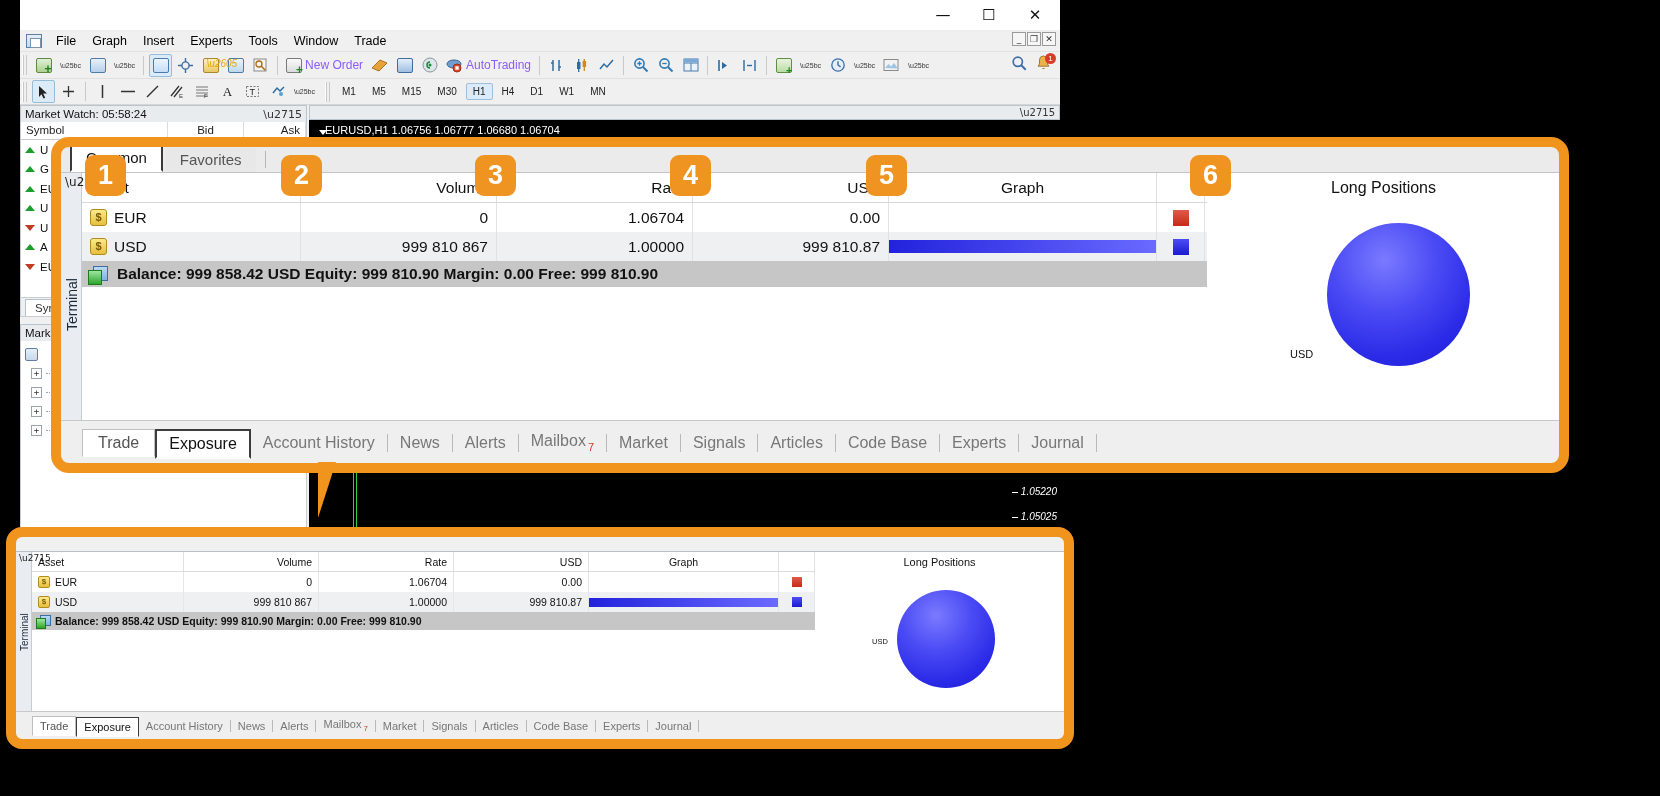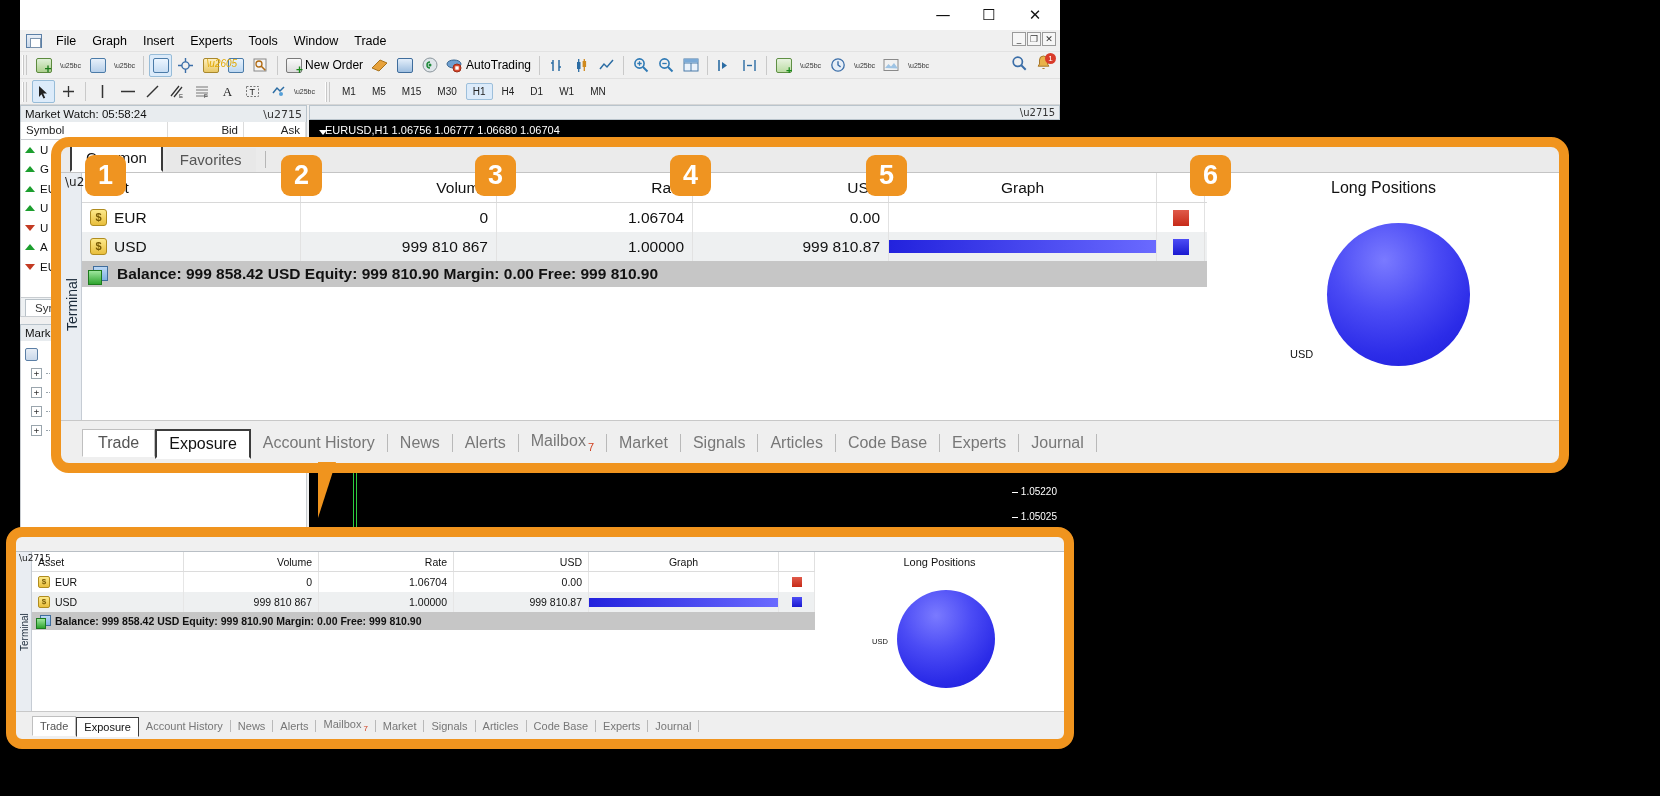--- a/index.html
+++ b/index.html
@@ -52,21 +52,21 @@
   }
   .grip { width: 7px; height: 20px; margin-right: 2px;
     background: repeating-linear-gradient(90deg,#c8c8c8 0 1px, transparent 1px 3px);
     border-left:1px solid #fff;}
   .tbtn {
     height: 23px; min-width: 23px; display: flex; align-items: center; justify-content: center;
     margin: 0 1px; padding: 0 2px; border: 1px solid transparent; border-radius: 2px;
   }
   .tbtn.pressed { background:#dcebfa; border-color:#97bcd8; }
   .tsep { width: 1px; height: 19px; background: #c9c9c9; margin: 0 4px; }
-  .tlabel { font-size: 12px; color: #000000; margin-left: 3px; white-space: nowrap; }
+  .tlabel { font-size: 12px; color: #8b5cf6; margin-left: 3px; white-space: nowrap; }
   .icon-sq { width: 16px; height: 15px; border-radius:2px; }
 
   .toolbar2 {
     height: 26px; background: #f0f0f0; display: flex; align-items: center;
     padding-left: 2px; border-bottom: 1px solid #d6d6d6;
   }
   .tf {
     font-size: 10px; color: #222; padding: 2px 6px; margin: 0 1px; border-radius: 2px;
     border:1px solid transparent;
   }
@@ -79,21 +79,21 @@
   .panel-head {
     height: 17px; background: #e8ecef; border:1px solid #b9c4cc; border-bottom:none;
     display:flex; align-items:center; justify-content:space-between;
     font-size: 11.5px; color:#111; padding: 0 4px;
   }
   .panel-x { font-size: 11px; color:#333; font-family:"DejaVu Sans",sans-serif; }
 
   .mw-cols { display:flex; height:18px; background:#fff; border:1px solid #c9cdd1; border-top:none; }
   .mw-col { font-size:11.5px; color:#222; padding:2px 5px; border-right:1px solid #dcdcdc;}
   .mw-col.sym{ flex: 1 1 auto; }
-  .mw-col.bid{ width:76px; text-align:right;}
+  .mw-col.bid{ width:76px; text-align:center;}
   .mw-col.ask{ width:62px; text-align:right;}
 
   .mw-body { background:#fff; border:1px solid #c9cdd1; border-top:none; flex:0 0 auto; height:158px; position:relative;}
   .mw-row { display:flex; align-items:center; height:19.5px; font-size:11.5px; color:#111; padding-left:4px; }
   .arrow-up, .arrow-dn { width:0;height:0;margin-right:5px;}
   .arrow-up { border-left:5px solid transparent;border-right:5px solid transparent;border-bottom:6px solid #1c9e2e;}
   .arrow-dn { border-left:5px solid transparent;border-right:5px solid transparent;border-top:6px solid #c33a22;}
 
   .mw-tabs { height:19px; background:#eef1f3; border:1px solid #c9cdd1; border-top:none; display:flex; align-items:flex-end; }
   .mw-tab { font-size:11.5px; color:#333; padding:2px 9px; border:1px solid #b8c1c8; background:#fff; border-bottom:none; margin-left:4px;}
@@ -107,21 +107,21 @@
 
   
   .chart-col { flex:1 1 auto; position:relative; background:#f0f0f0; padding-left:2px;}
   .chart-head { height:15px; background:#e8ecef; border:1px solid #b9c4cc; display:flex;align-items:center;justify-content:flex-end; padding-right:4px;}
   .chart-area { position:absolute; left:2px; right:0; top:15px; bottom:0; background:#000; }
   .chart-title { position:absolute; left:8px; top:4px; color:#fff; font-size:11px; white-space:nowrap;}
   .chart-caret { position:absolute; left:-9px; top:4px; width:0;height:0;border-left:4px solid transparent;border-right:4px solid transparent;border-top:5px solid #fff;}
   .chart-xaxis { position:absolute; left:0; right:0; top:52px; height:22px; color:#fff; font-size:10.5px;}
   .chart-xaxis .tick { position:absolute; top:6px; white-space:nowrap;}
   .chart-xaxis .tickmark{ position:absolute; top:0; width:1px; height:5px; background:#fff;}
-  .price-tag { position:absolute; right:3px; color:#fff; font-size:10px; white-space:nowrap;}
+  .price-tag { position:absolute; right:3px; color:#fff; font-size:10px; white-space:nowrap;font-style:italic;}
   .price-tag .dash{ display:inline-block; width:6px; height:1px; background:#fff; vertical-align:middle; margin-right:3px;}
   .chart-candle { position:absolute; width:1px; background:#2ecc40;}
 
   
   .terminal-main {
     position:absolute; left:60px; top:146px; width:1500px; height:318px;
     background:#f0f0f0; z-index:40;
   }
   .term-ctab-bar { height:27px; background:#ebebeb; border-bottom:1px solid #c4c4c4; display:flex; align-items:flex-end; padding-left:10px;}
   .ctab { font-size:15px; color:#555; padding:3px 14px 4px; background:#e3e3e3; border:1px solid #bdbdbd; border-bottom:none; margin-right:3px;}

